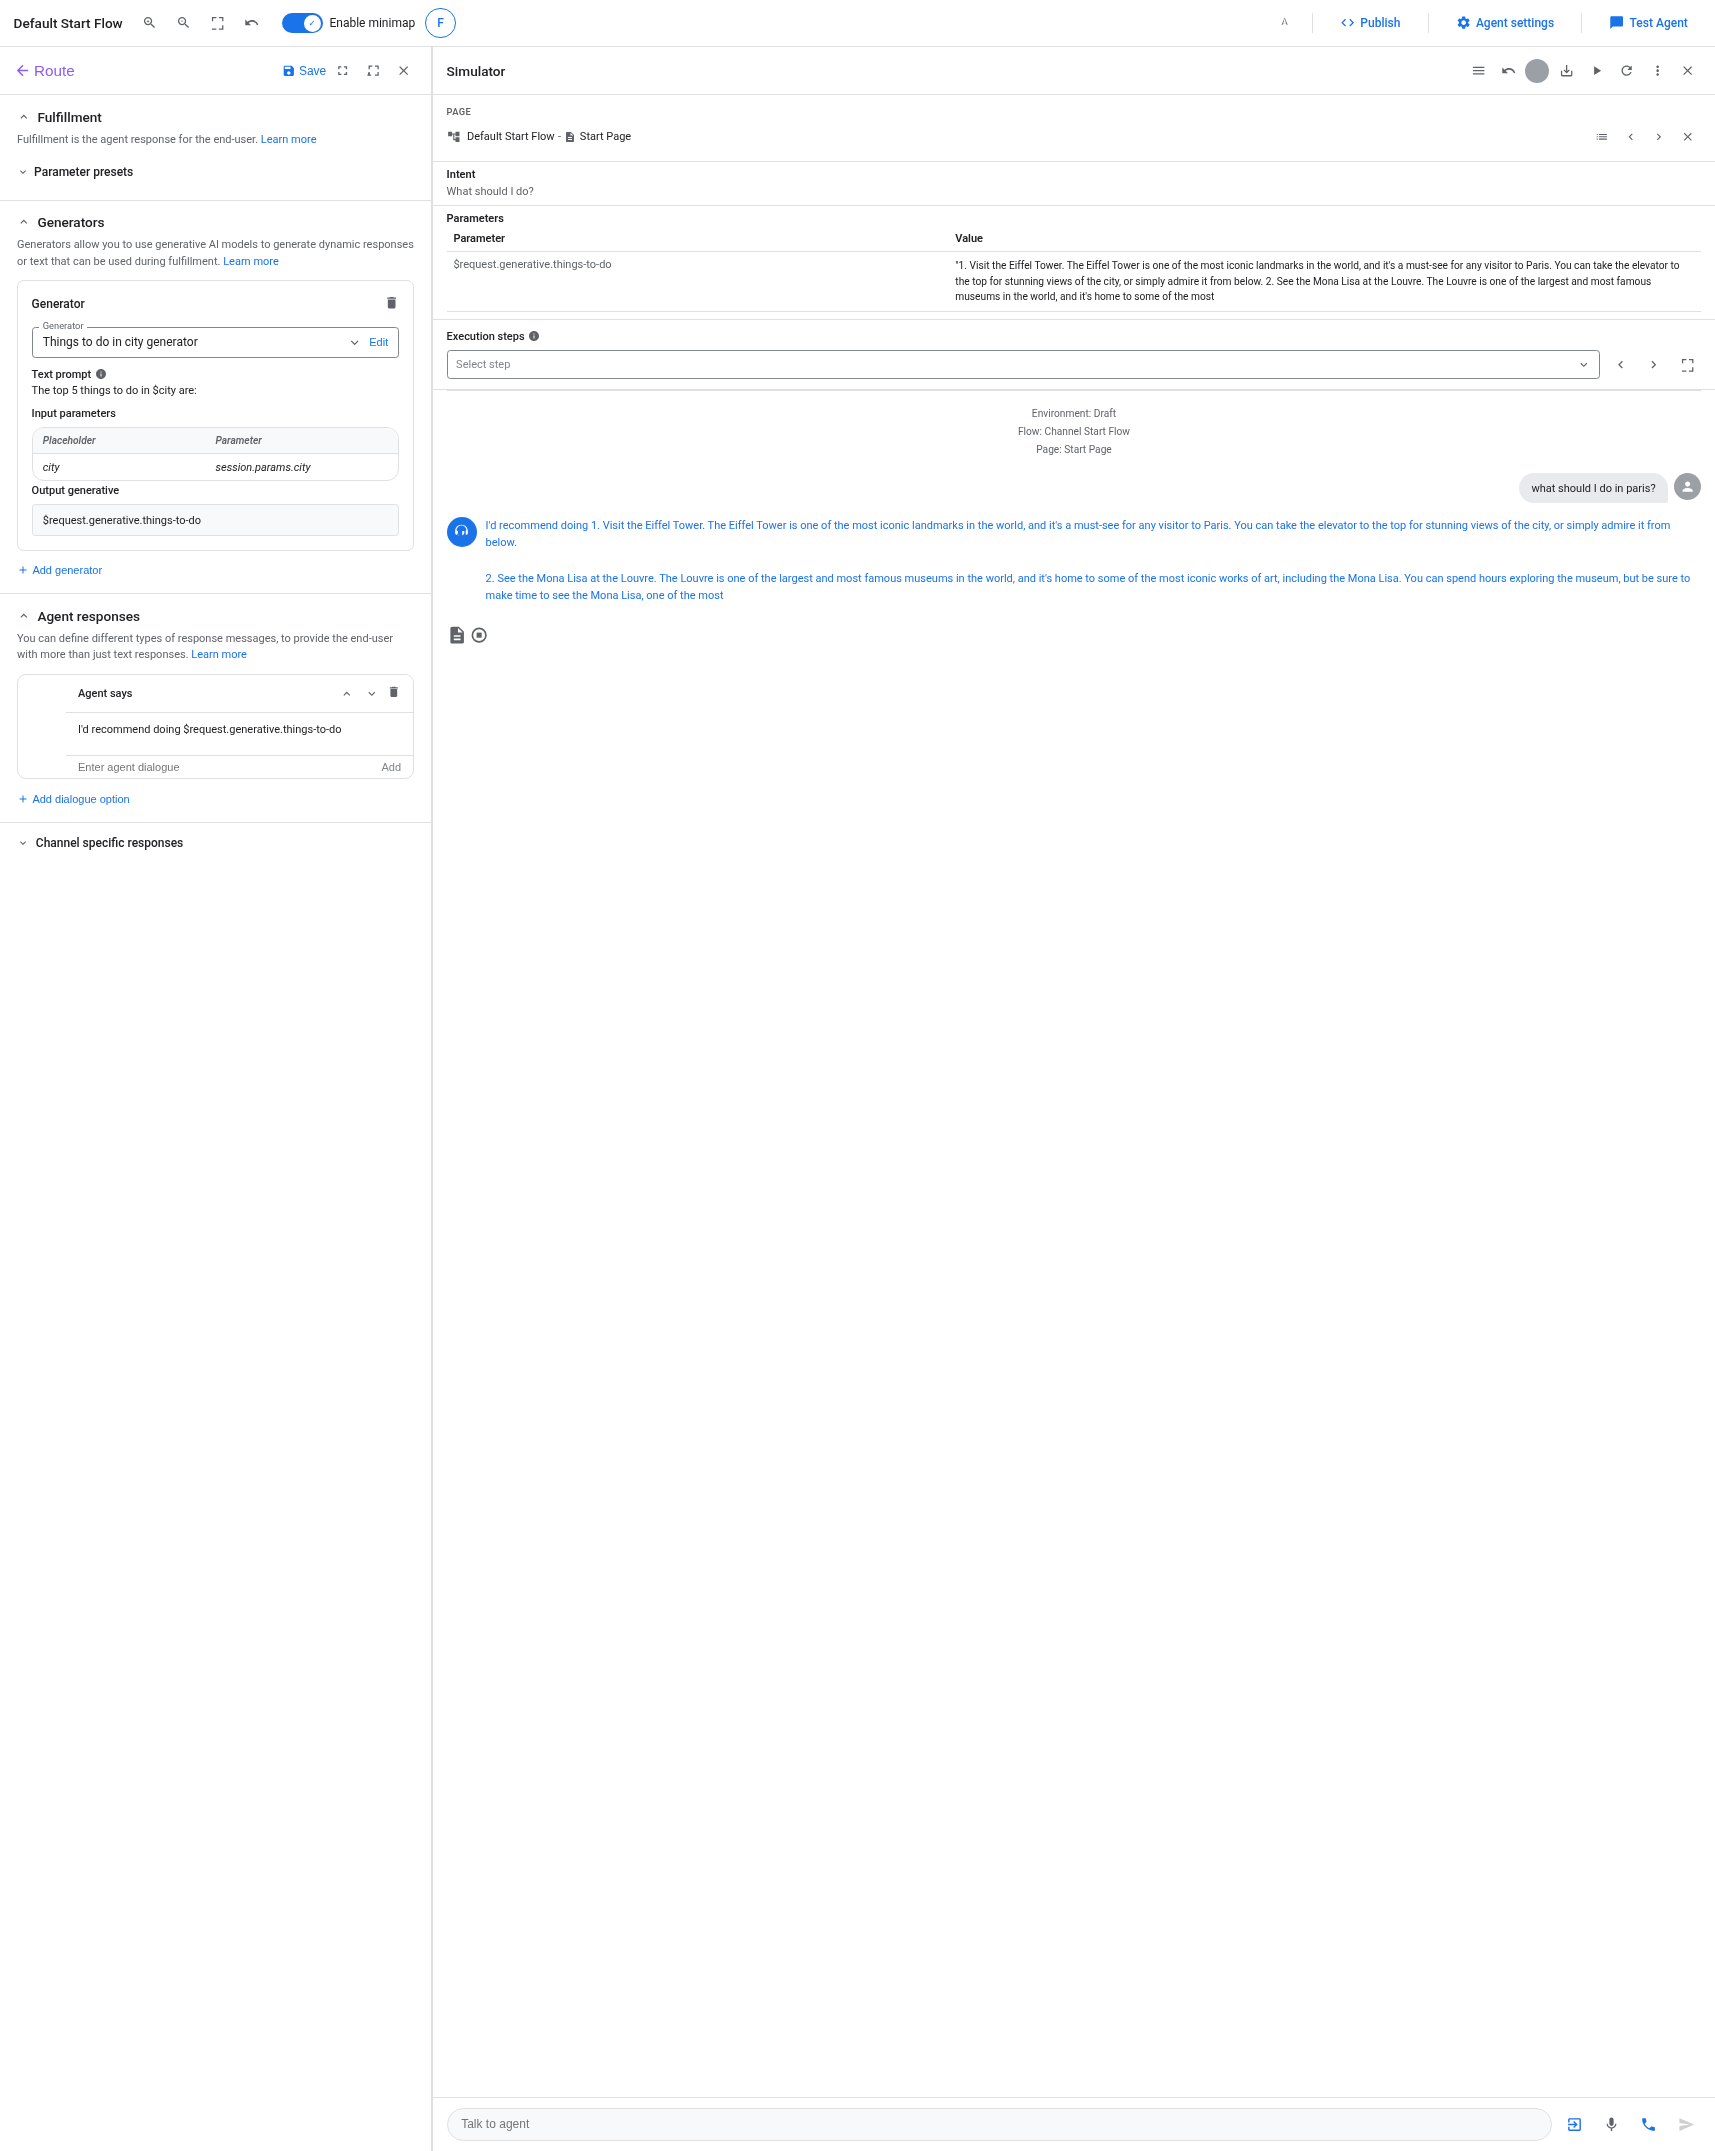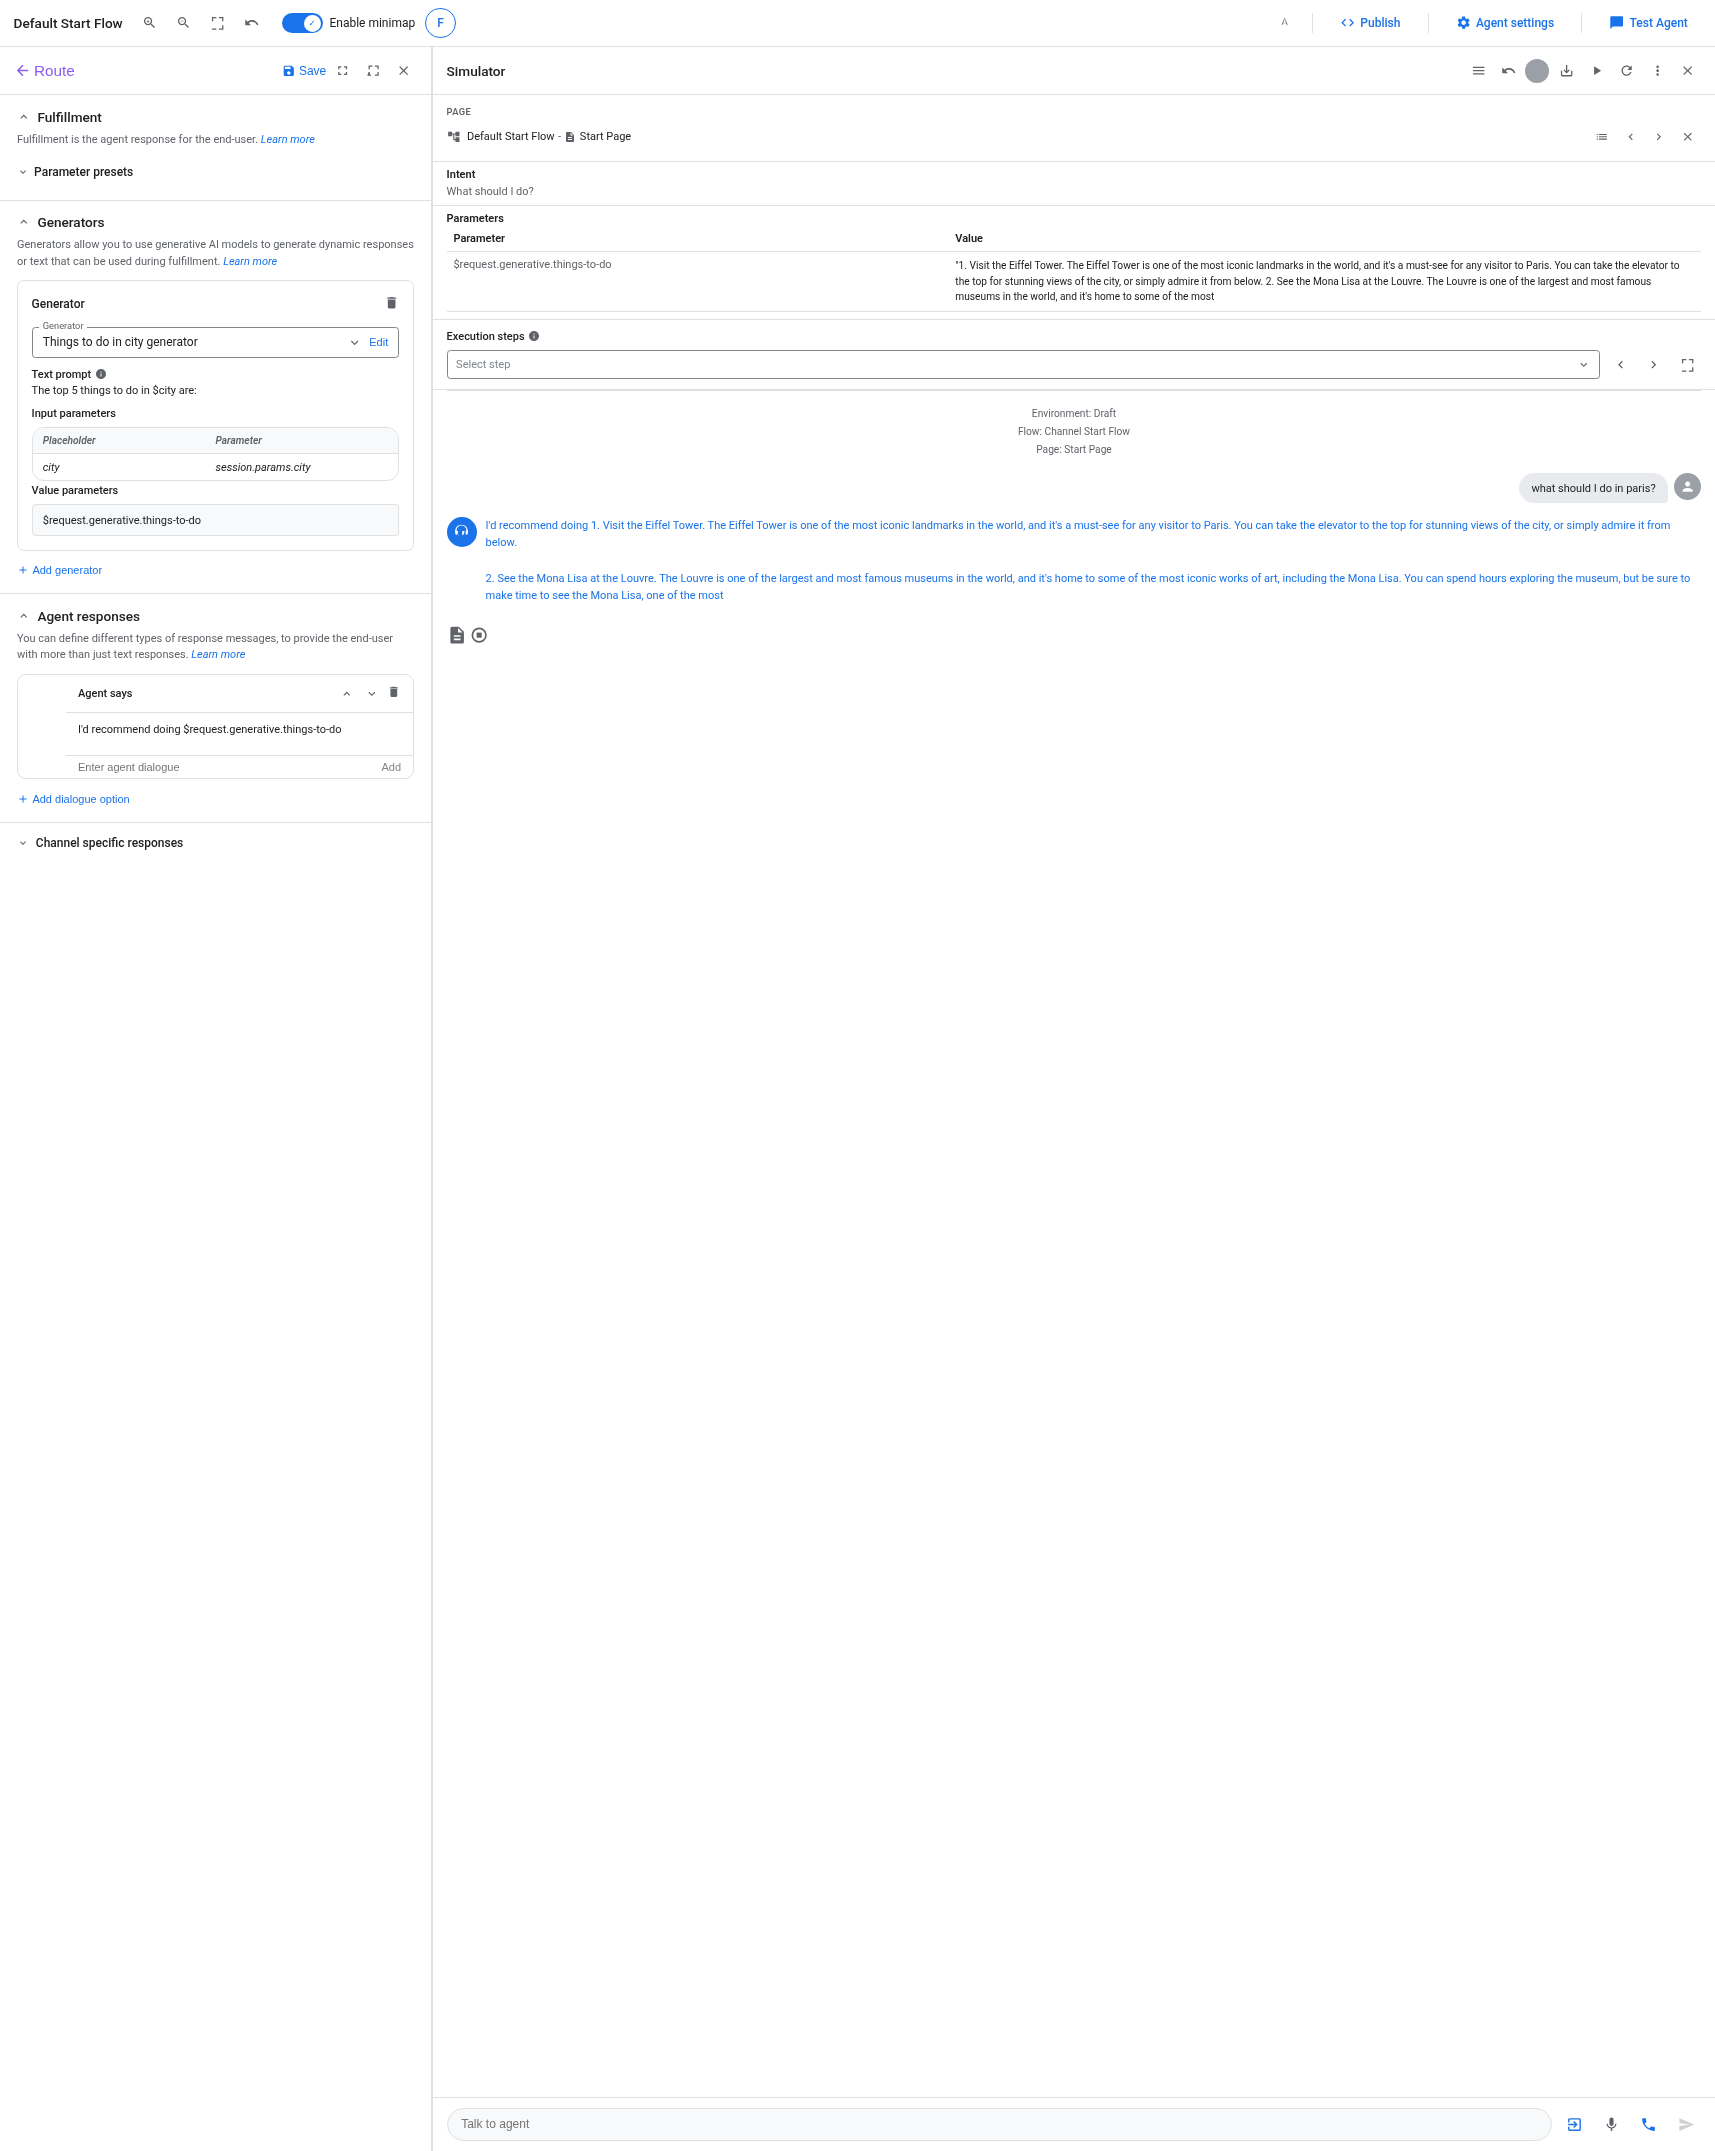--- a/index.html
+++ b/index.html
@@ -67,21 +67,21 @@
     .save-btn { display: flex; align-items: center; gap: 3.4px; color: #1a73e8; font-size: 12px; font-weight: 500; background: none; border: none; cursor: pointer; }
     .back-btn { color: #8b5cf6; background: none; border: none; cursor: pointer; font-size: 15.3px; display: flex; align-items: center; gap: 3.4px; }
 
     
     .section { padding: 13.6px 17px; border-bottom: 0.8px solid #e0e0e0; }
     .section-header {
       display: flex; align-items: center; gap: 6.8px; cursor: pointer;
       font-size: 13.6px; font-weight: 500; margin-bottom: 6.8px;
     }
     .section-desc { font-size: 11px; color: #5f6368; line-height: 1.5; margin-bottom: 10.2px; }
-    .section-desc a { color: #1a73e8; text-decoration: none; font-style: italic; }
+    .section-desc a { color: #1a73e8; text-decoration: none; }
 
     
     .subsection-header {
       display: flex; align-items: center; gap: 5.1px; font-size: 12px;
       font-weight: 500; cursor: pointer; padding: 6.8px 0;
     }
 
     
     .generator-card {
       border: 0.8px solid #e0e0e0; border-radius: 6.8px; padding: 13.6px;
@@ -414,21 +414,21 @@
           <div class="params-table-header">
             <span class="params-col">Placeholder</span>
             <span class="params-col">Parameter</span>
           </div>
           <div class="params-row">
             <span class="params-cell">city</span>
             <span class="params-cell">session.params.city</span>
           </div>
         </div>
 
-        <div class="params-label">Value parameters</div>
+        <div class="params-label">Output generative</div>
         <div class="output-field">$request.generative.things-to-do</div>
       </div>
 
       <button class="add-link">
         <svg viewBox="0 0 24 24" width="12" height="12" fill="#1a73e8">
             <path d="M19 13h-6v6h-2v-6H5v-2h6V5h2v6h6v2z"></path>
           </svg>
         <span>Add generator</span>
       </button>
     </div>

